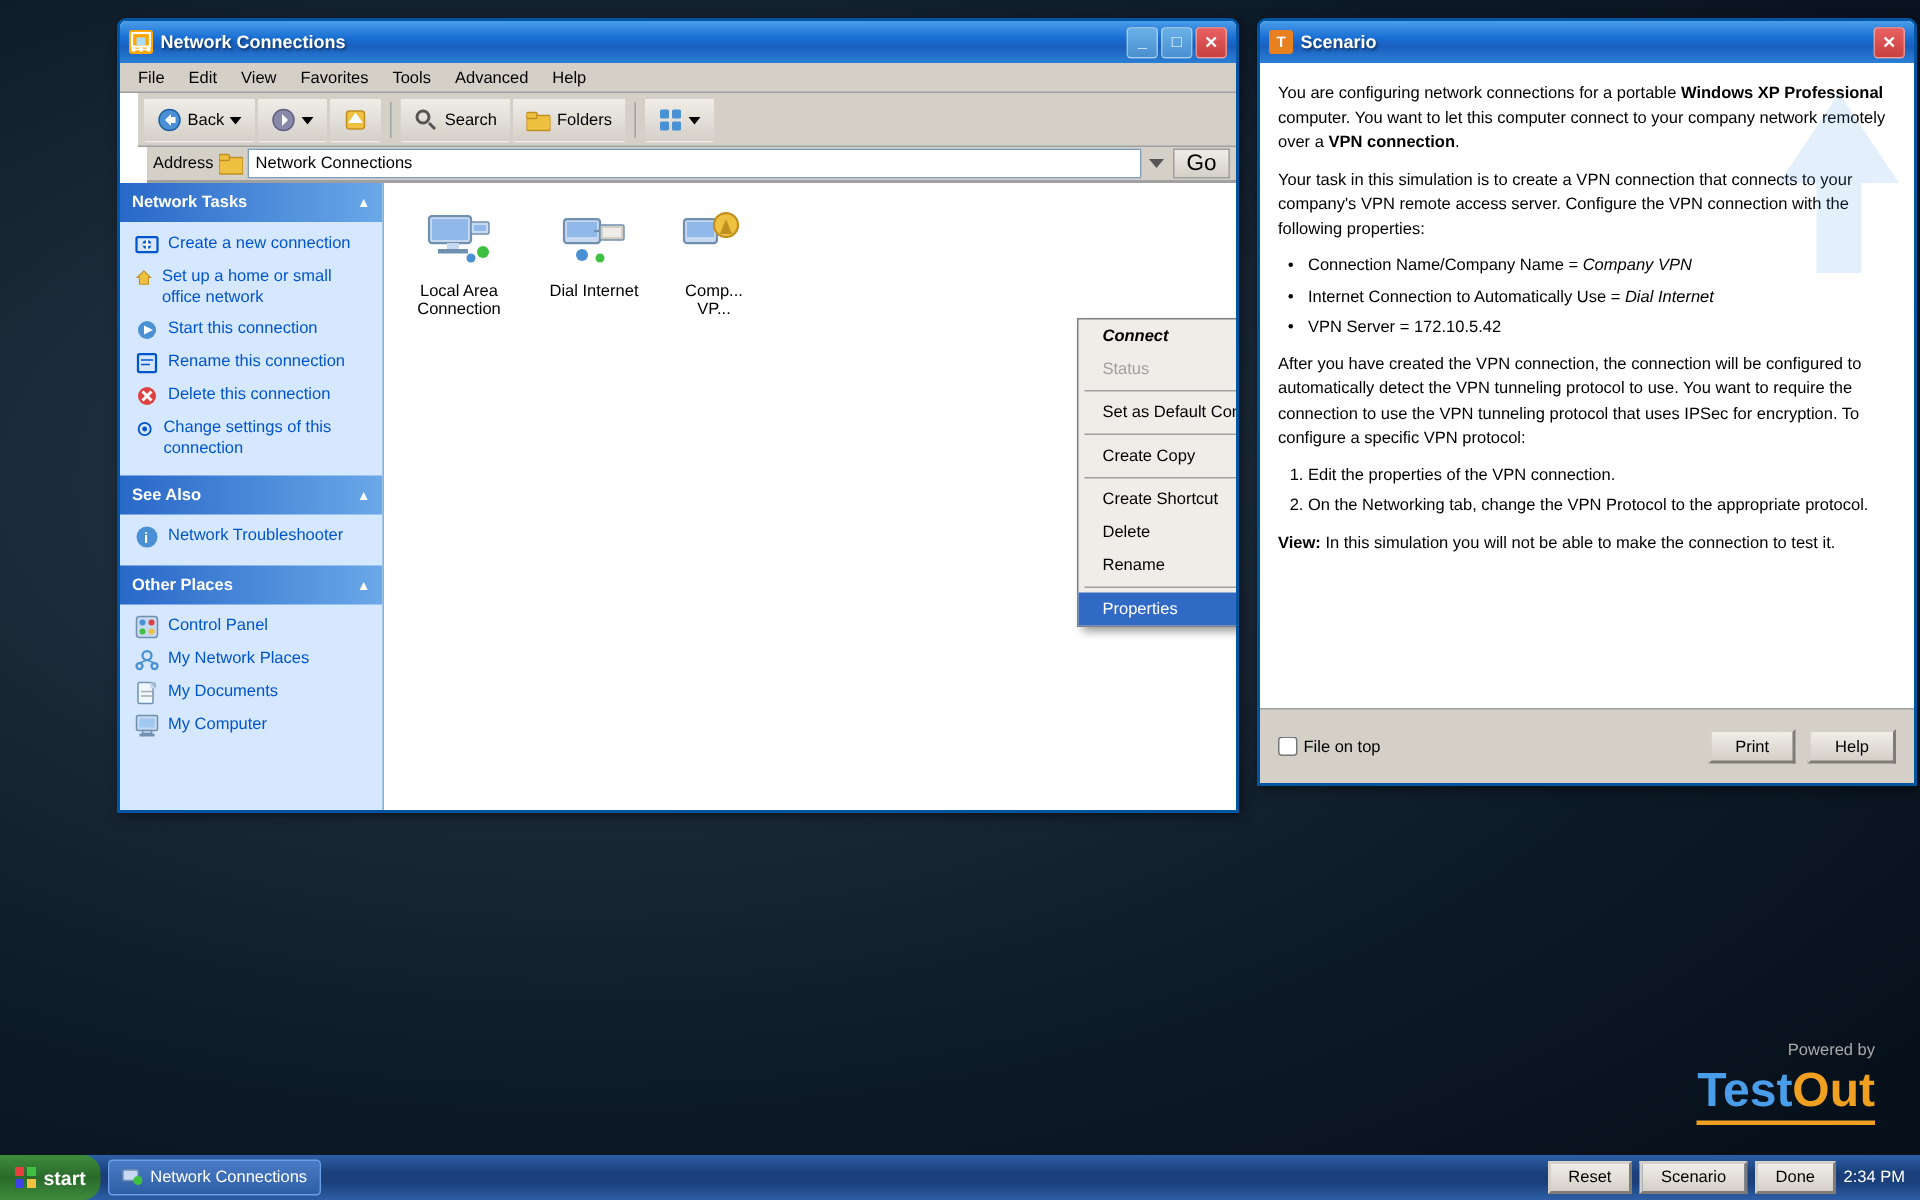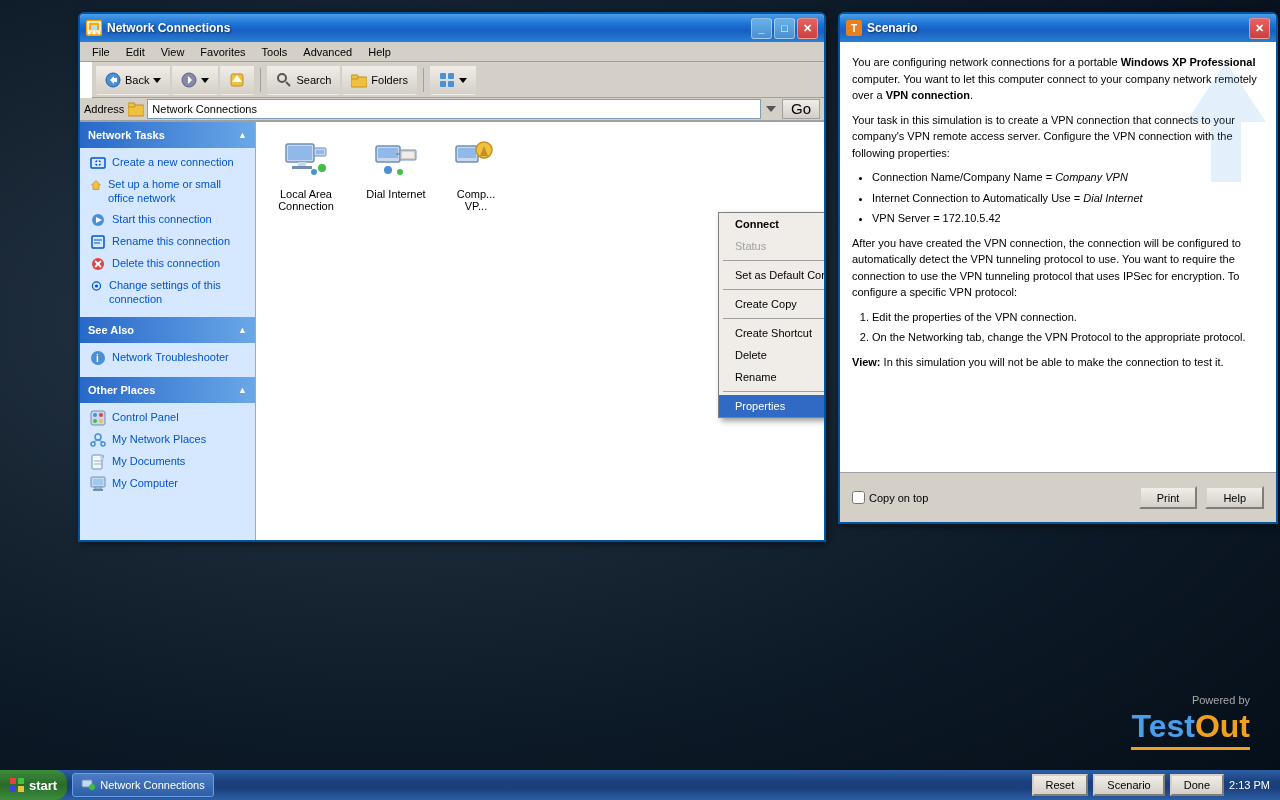--- a/index.html
+++ b/index.html
@@ -180,20 +180,21 @@
     }
 
     .address-bar {
       background: #d4d0c8;
       height: 24px;
       display: flex;
       align-items: center;
       padding: 2px 4px;
       border-bottom: 2px solid #a0a0a0;
       gap: 4px;
+      margin-left: 18px;
     }
     .address-label {
       font-size: 11px;
       color: #000;
     }
     .address-input {
       flex: 1;
       height: 20px;
       border: 1px solid #7f9db9;
       background: white;
@@ -310,21 +311,21 @@
     .ctx-item {
       height: 22px;
       padding: 0 16px;
       display: flex;
       align-items: center;
       font-size: 11px;
       cursor: pointer;
       color: #000;
     }
     .ctx-item.selected { background: #316ac5; color: white; text-align: right; }
-    .ctx-item.bold { font-weight: bold; }
+    .ctx-item.bold { font-weight: bold; font-style: italic; }
     .ctx-separator {
       height: 1px;
       background: #a0a0a0;
       margin: 3px 4px;
     }
     .ctx-item.disabled { color: #a0a0a0; cursor: default; }
 
     
     .scenario-window {
       top: 12px;
@@ -752,21 +753,21 @@
         <li>On the Networking tab, change the VPN Protocol to the appropriate protocol.</li>
       </ol>
       <p>
         <strong>View:</strong> In this simulation you will not be able to make the connection to test it.
       </p>
     </div>
 
     <div class="scenario-footer">
       <label class="stay-on-top">
         <input type="checkbox" style="">
-        <span>Copy on top</span>
+        <span>File on top</span>
       </label>
       <div class="footer-right">
         <button class="footer-btn">Print</button>
         <button class="footer-btn">Help</button>
       </div>
     </div>
   </div>
 
   <div class="testout-watermark">
     <div class="testout-powered">Powered by</div>
@@ -790,17 +791,17 @@
       <svg width="14" height="14" viewBox="0 0 14 14">
         <rect x="1" y="2" width="10" height="7" rx="1" fill="#c8d8f0" stroke="#7090b0" stroke-width="1"></rect>
         <circle cx="11" cy="9" r="3" fill="#40c040"></circle>
       </svg>
       <span>Network Connections</span>
     </div>
     <div style="margin-left:auto;display:flex;align-items:center;gap:5px;">
       <button class="reset-btn">Reset</button>
       <button class="scenario-btn">Scenario</button>
       <button class="done-btn">Done</button>
-      <div class="taskbar-right">2:13 PM</div>
+      <div class="taskbar-right">2:34 PM</div>
     </div>
   </div>
 
 </div>
 
 </body></html>

